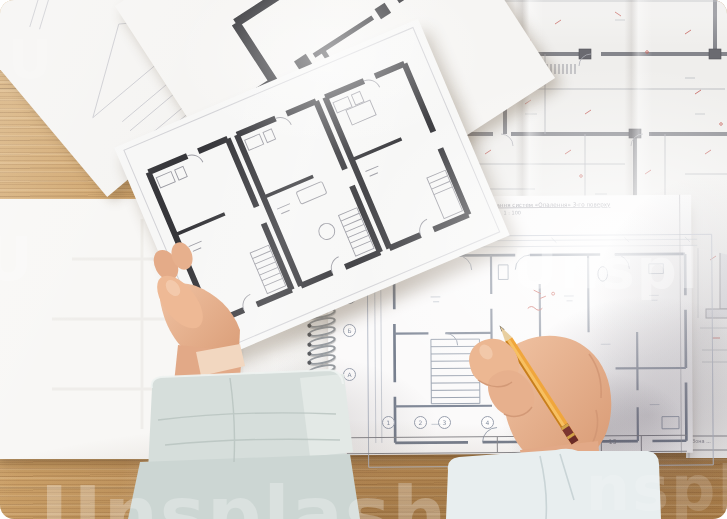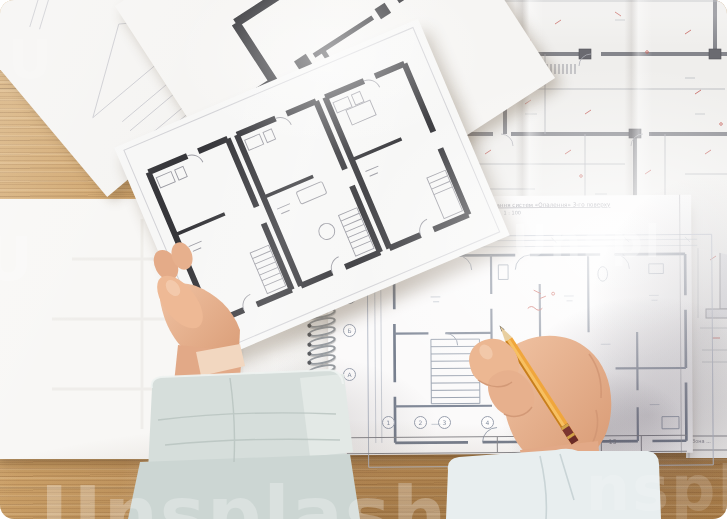--- a/index.html
+++ b/index.html
@@ -90,21 +90,21 @@
       radial-gradient(190px 95px at 295px 425px, rgba(88,76,80,.20), rgba(0,0,0,0) 75%),
       radial-gradient(600px 140px at 360px 525px, rgba(80,52,22,.25), rgba(0,0,0,0) 75%);}
 
   .hands{position:absolute;inset:0;z-index:14;pointer-events:none;}
 
   
   .wm{position:absolute;z-index:15;pointer-events:none;font-weight:800;letter-spacing:2px;
     color:rgba(255,255,255,.30);font-family:"DejaVu Sans",sans-serif;}
   .wm-topleft{left:8px;top:28px;font-size:54px;color:rgba(255,255,255,.13);}
   .wm-left{left:-16px;top:224px;font-size:60px;color:rgba(255,255,255,.24);}
-  .wm-center{left:512px;top:216px;font-size:44px;color:rgba(255,255,255,.36);}
+  .wm-center{left:512px;top:236px;font-size:56px;color:rgba(255,255,255,.36);}
   .wm-bottom{left:40px;top:470px;font-size:76px;color:rgba(255,255,255,.27);}
   .wm-bottom-right{left:586px;top:452px;font-size:62px;color:rgba(255,255,255,.16);}
 </style>
 </head>
 <body>
 
 <div class="stage">
 
   <div class="wood"></div>
   <div class="seam seam-v"></div>

